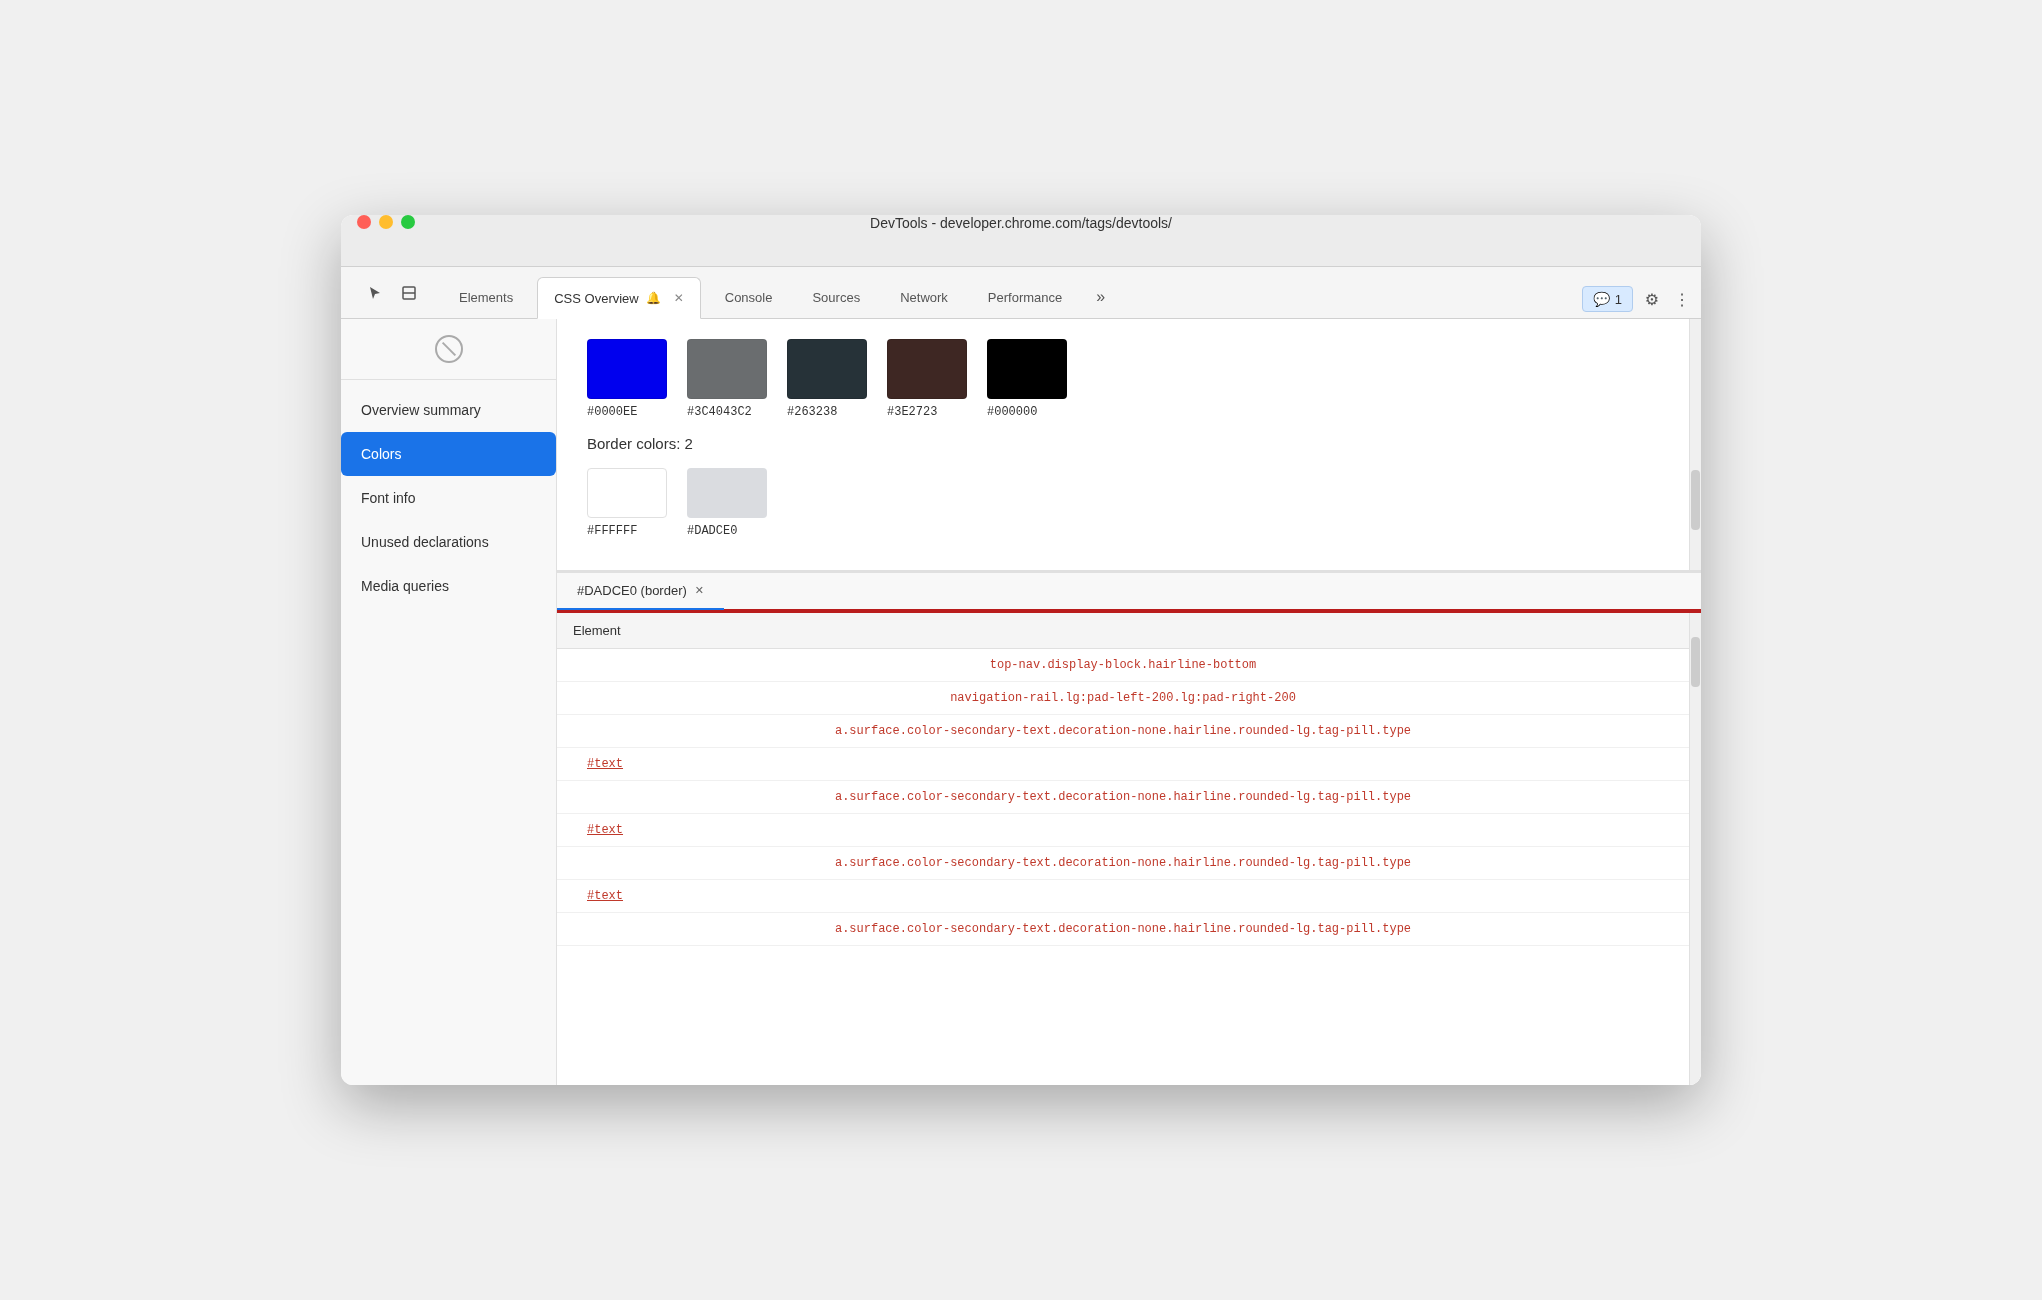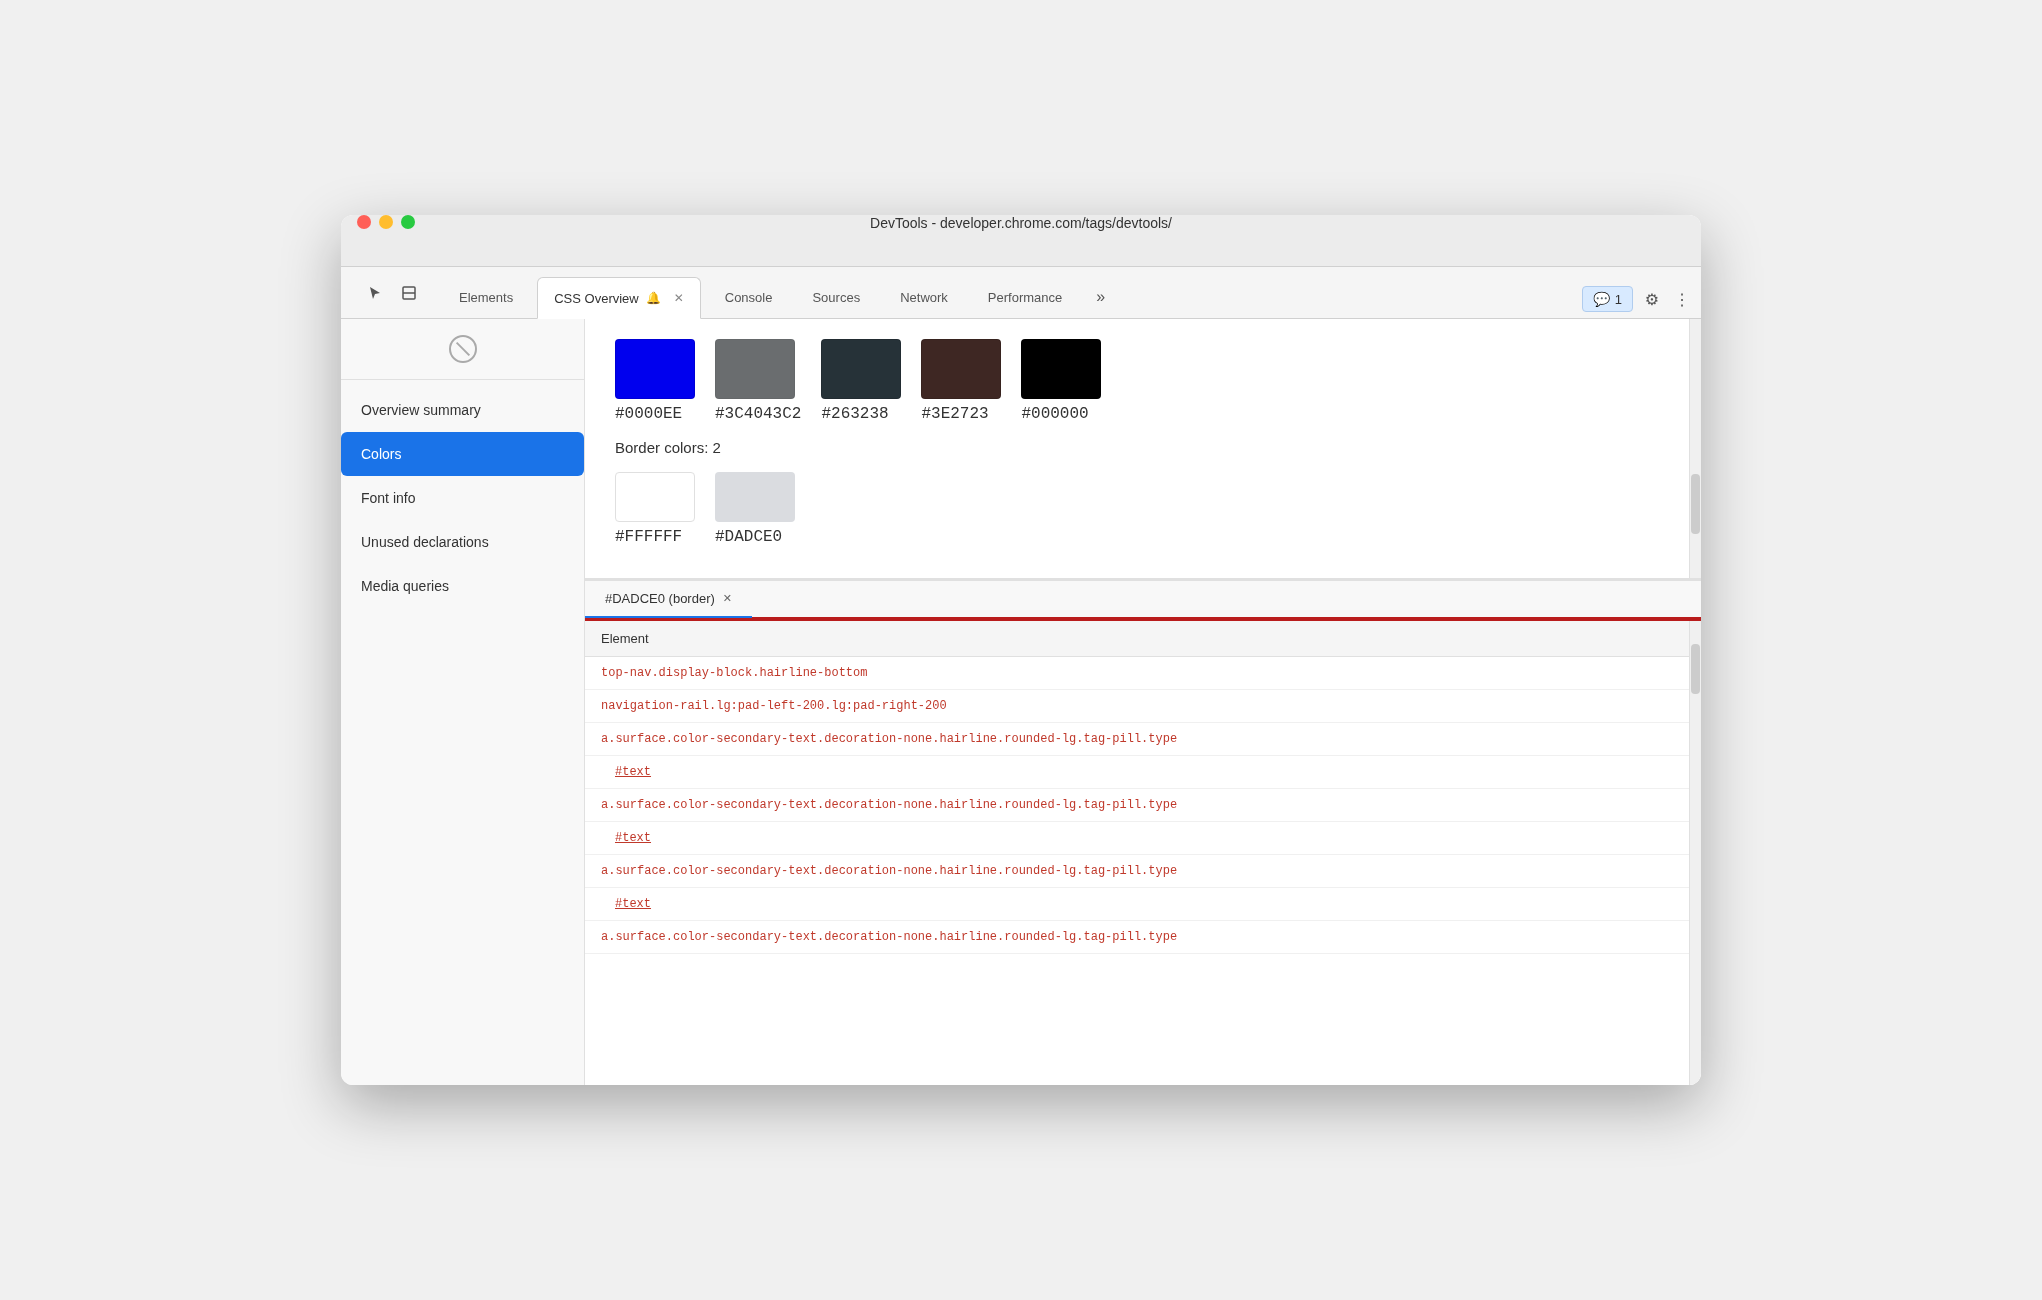--- a/index.html
+++ b/index.html
@@ -151,21 +151,21 @@
       border-radius: 4px;
     }
     
     .main-content {
       display: flex;
       flex: 1;
       overflow: hidden;
     }
     
     .sidebar {
-      width: 244px;
+      width: 216px;
       background: #f8f8f8;
       border-right: 1px solid #e0e0e0;
       display: flex;
       flex-direction: column;
       flex-shrink: 0;
     }
     .sidebar-blocked {
       padding: 16px;
       display: flex;
       align-items: center;
@@ -219,21 +219,21 @@
       align-items: flex-start;
       gap: 6px;
     }
     .color-swatch {
       width: 80px;
       height: 60px;
       border-radius: 4px;
       border: 1px solid rgba(0,0,0,0.1);
     }
     .color-label {
-      font-size: 16px;
+      font-size: 12px;
       color: #333;
       font-family: 'Courier New', monospace;
     }
     .section-title {
       font-size: 15px;
       color: #333;
       margin-bottom: 16px;
       font-weight: 400;
     }
     
@@ -282,20 +282,21 @@
     }
     .element-row {
       padding: 9px 16px;
       font-size: 12px;
       font-family: 'Courier New', monospace;
       border-bottom: 1px solid #f0f0f0;
       cursor: pointer;
     }
     .element-row.orange {
       color: #c0392b;
+      text-align: center;
     }
     .element-row.text-node {
       color: #c0392b;
       padding-left: 30px;
       text-decoration: underline;
     }
     .border-swatch-row {
       display: flex;
       gap: 20px;
       margin-bottom: 12px;

